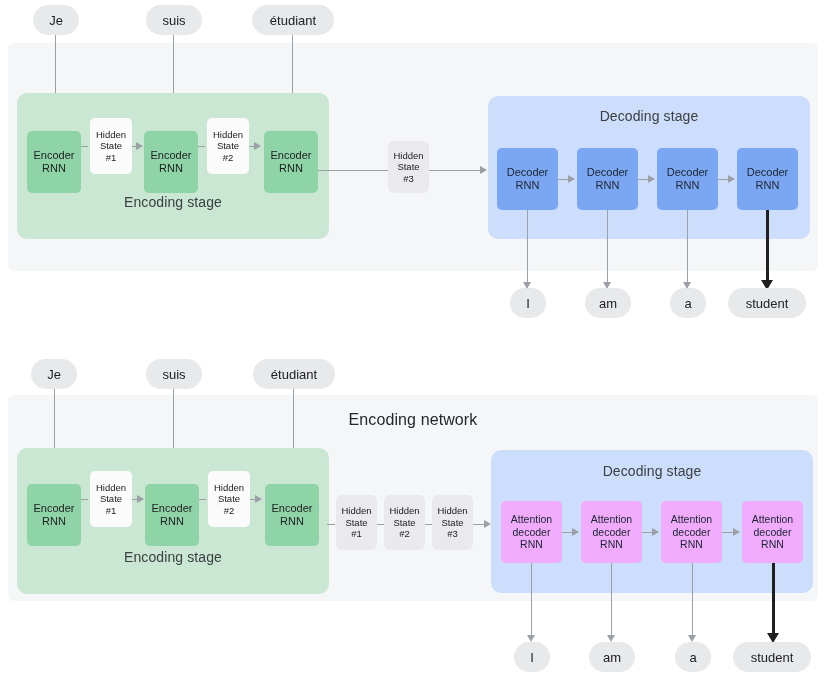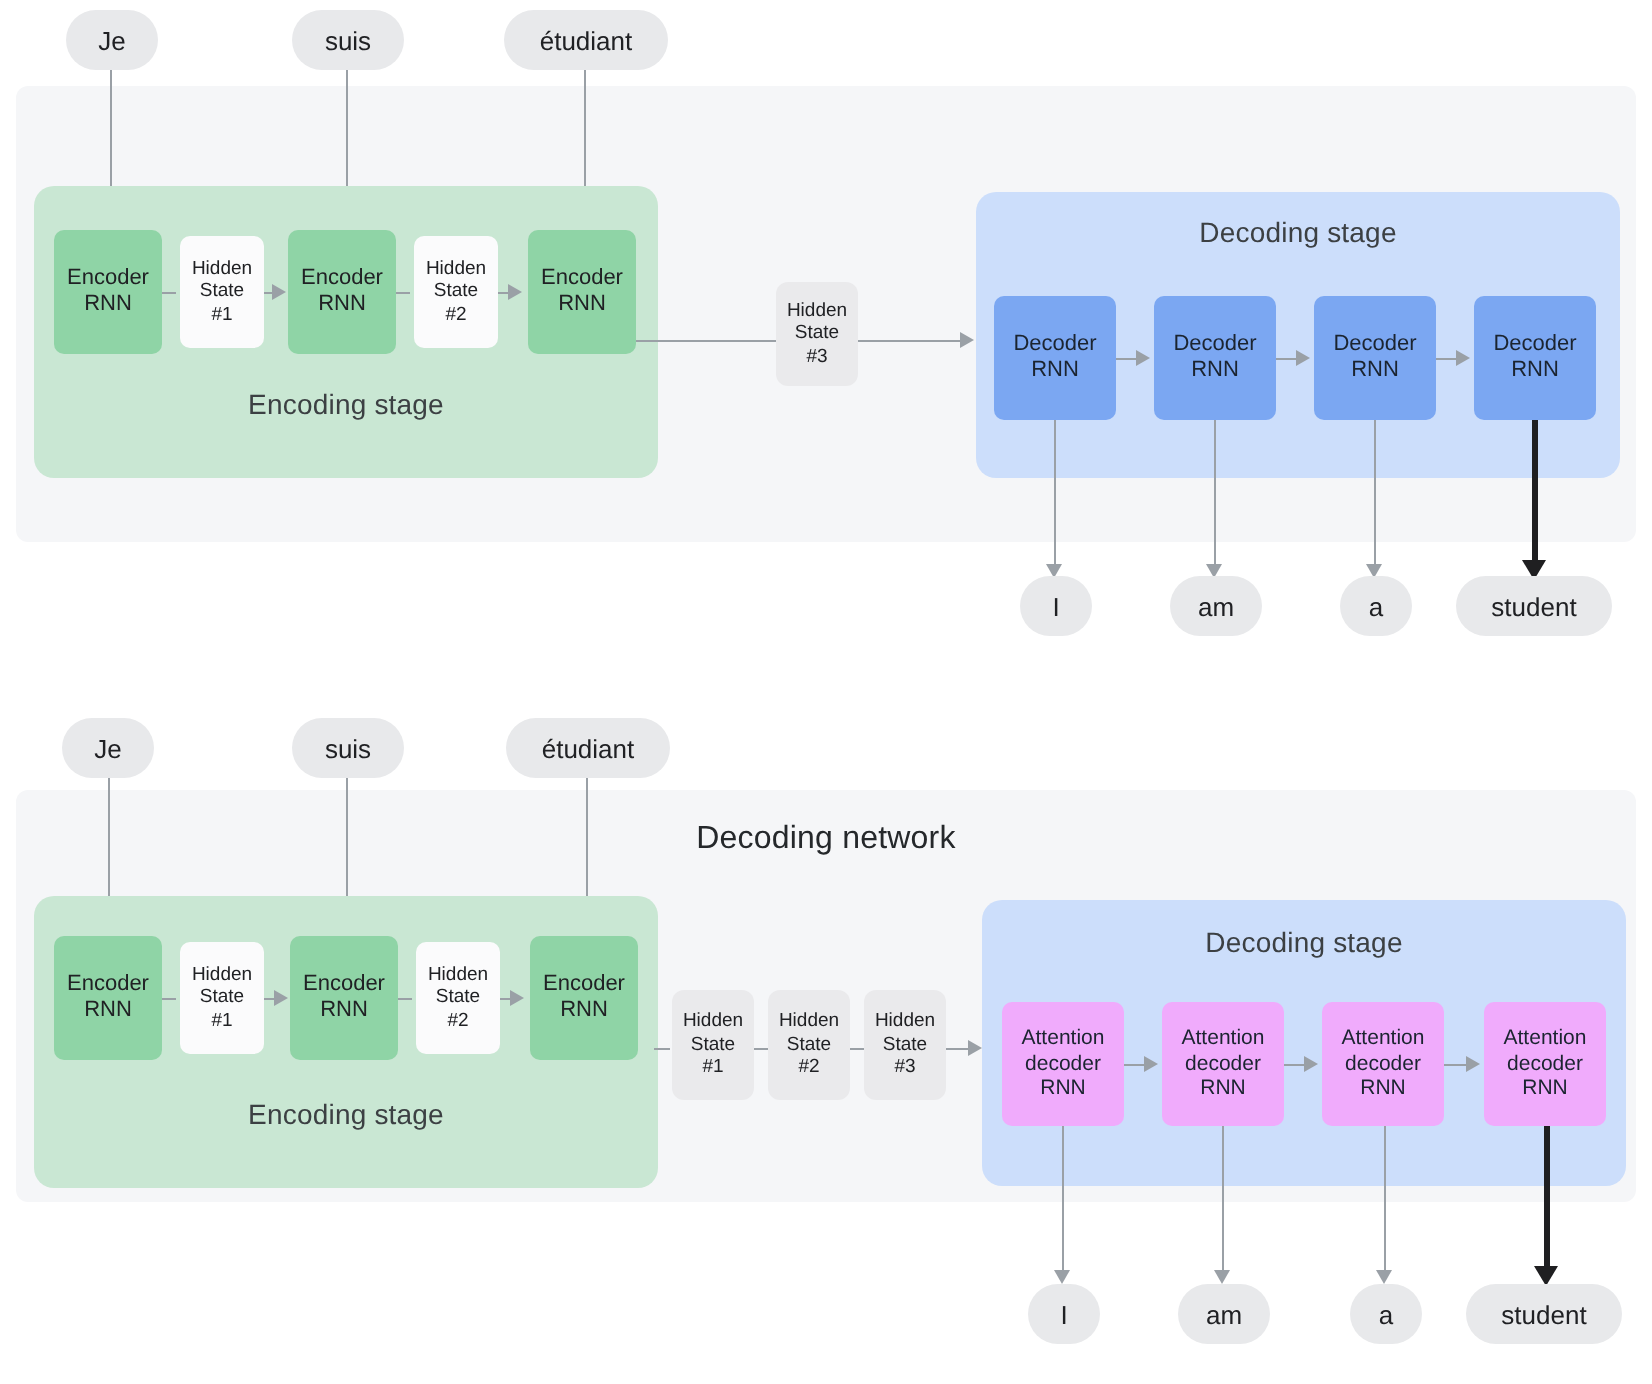--- a/index.html
+++ b/index.html
@@ -61,20 +61,21 @@
     justify-content: center;
     border-radius: 5px;
     text-align: center;
     line-height: 1.22;
     white-space: pre-line;
   }
   .node.encoder {
     background: #8fd4a6;
     color: #202124;
     font-size: 11px;
+    margin-top: 16px;
   }
   .node.decoder {
     background: #7ba7f2;
     color: #1b2430;
     font-size: 11px;
   }
   .node.attn-decoder {
     background: #f0abfc;
     color: #1b2430;
     font-size: 10.5px;
@@ -226,21 +227,21 @@
   <div class="pill" style="left:510px; top:288px; width:36px;">I</div>
   <div class="pill" style="left:585px; top:288px; width:46px;">am</div>
   <div class="pill" style="left:670px; top:288px; width:36px;">a</div>
   <div class="pill" style="left:728px; top:288px; width:78px;">student</div>
 </div>
 
 <div class="stage">
 
   <div class="outer-panel" style="left:8px; top:395px; width:810px; height:206px;"></div>
 
-  <div class="network-title" style="left:313px; top:411px; width:200px;">Decoding network</div>
+  <div class="network-title" style="left:313px; top:411px; width:200px;">Encoding network</div>
 
   <div class="pill" style="left:31px; top:359px; width:46px;">Je</div>
   <div class="pill" style="left:146px; top:359px; width:56px;">suis</div>
   <div class="pill" style="left:253px; top:359px; width:82px;">étudiant</div>
 
   <div class="vline" style="left:54px; top:389px; height:71px;"></div>
   <div class="arrow-down" style="left:50px; top:459px;"></div>
   <div class="vline" style="left:173px; top:389px; height:71px;"></div>
   <div class="arrow-down" style="left:169px; top:459px;"></div>
   <div class="vline" style="left:293px; top:389px; height:71px;"></div>

